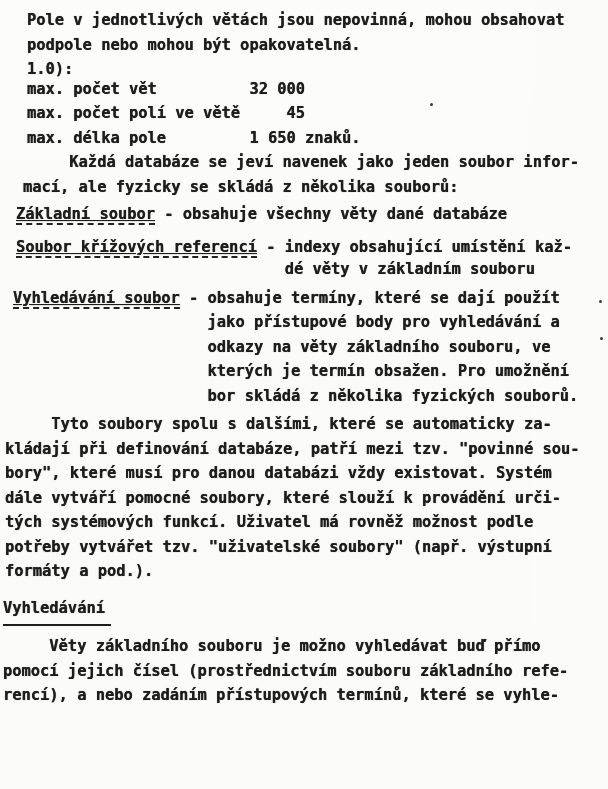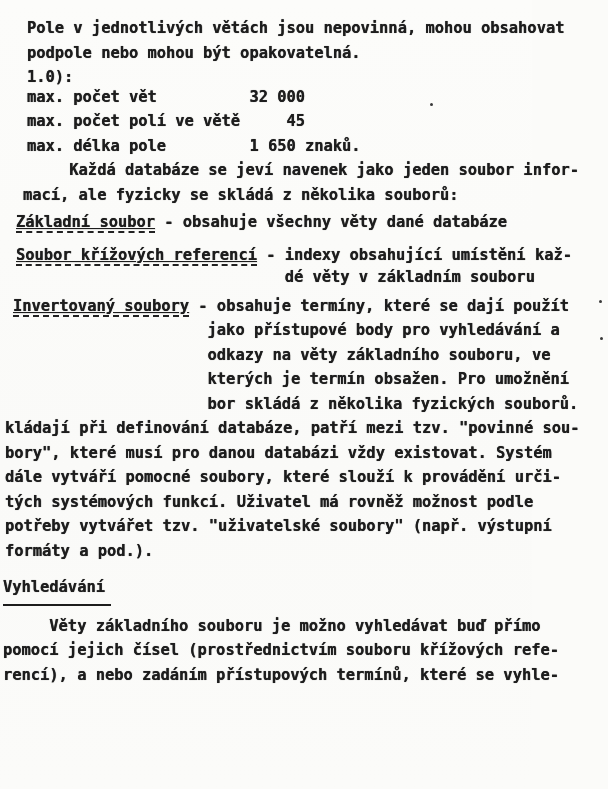--- a/index.html
+++ b/index.html
@@ -13,21 +13,21 @@
   .page {
     position: relative;
     width: 532px;
     height: 789px;
     background: linear-gradient(180deg, #fcfcfa 0%, #fafaf8 60%, #fbfbf9 100%);
     font-family: "DejaVu Sans Mono", "Liberation Mono", monospace;
     font-size: 15.4px;
     line-height: 24.5px;
     font-weight: 700;
     color: #1d1d1d;
-    padding-top: 16px;
+    padding-top: 8px;
     box-sizing: border-box;
     text-shadow: 0 0 0.7px rgba(0,0,0,0.75), 0.4px 0.4px 0.4px rgba(0,0,0,0.25);
   }
   .ln {
     white-space: pre;
     height: 24.5px;
   }
   
   .ma { margin-left: 27px; }
   .mb { margin-left: 23px; }
@@ -80,35 +80,36 @@
   <div class="ln ma">max. délka pole         1 650 znaků.</div>
 
   <div class="ln mb">     Každá databáze se jeví navenek jako jeden soubor infor-</div>
   <div class="ln mb">mací, ale fyzicky se skládá z několika souborů:</div>
 
   <div class="ln mc g3"><span class="u">Základní soubor</span><span> - obsahuje všechny věty dané databáze</span></div>
 
   <div class="ln mc g2"><span class="u">Soubor křížových referencí</span><span> - indexy obsahující umístění kaž-</span></div>
   <div class="ln mc gm2">                             dé věty v základním souboru</div>
 
-  <div class="ln md g4"><span class="u">Invertovaný soubory</span><span> - obsahuje termíny, které se dají použít</span></div>
+  <div class="ln md g4"><span class="u">Vyhledávání soubor</span><span> - obsahuje termíny, které se dají použít</span></div>
   <div class="ln md">                     jako přístupové body pro vyhledávání a</div>
   <div class="ln md">                     odkazy na věty základního souboru, ve</div>
   <div class="ln md">                     kterých je termín obsažen. Pro umožnění</div>
   <div class="ln md">                     bor skládá z několika fyzických souborů.</div>
 
+  <div class="ln me g4">     Tyto soubory spolu s dalšími, které se automaticky za-</div>
   <div class="ln me">kládají při definování databáze, patří mezi tzv. "povinné sou-</div>
   <div class="ln me">bory", které musí pro danou databázi vždy existovat. Systém</div>
   <div class="ln me">dále vytváří pomocné soubory, které slouží k provádění urči-</div>
   <div class="ln me">tých systémových funkcí. Uživatel má rovněž možnost podle</div>
   <div class="ln me">potřeby vytvářet tzv. "uživatelské soubory" (např. výstupní</div>
   <div class="ln me">formáty a pod.).</div>
 
   <div class="ln mf g12"><span class="hu">Vyhledávání</span></div>
 
   <div class="ln mf g14">     Věty základního souboru je možno vyhledávat buď přímo</div>
-  <div class="ln mf">pomocí jejich čísel (prostřednictvím souboru křížových refe-</div>
+  <div class="ln mf">pomocí jejich čísel (prostřednictvím souboru základního refe-</div>
   <div class="ln mf">rencí), a nebo zadáním přístupových termínů, které se vyhle-</div>
 
   <div class="speck" style="left:599px; top:300px;"></div>
   <div class="speck" style="left:600px; top:337px;"></div>
   <div class="speck" style="left:430px; top:103px;"></div>
 </div>
 
 </body></html>

